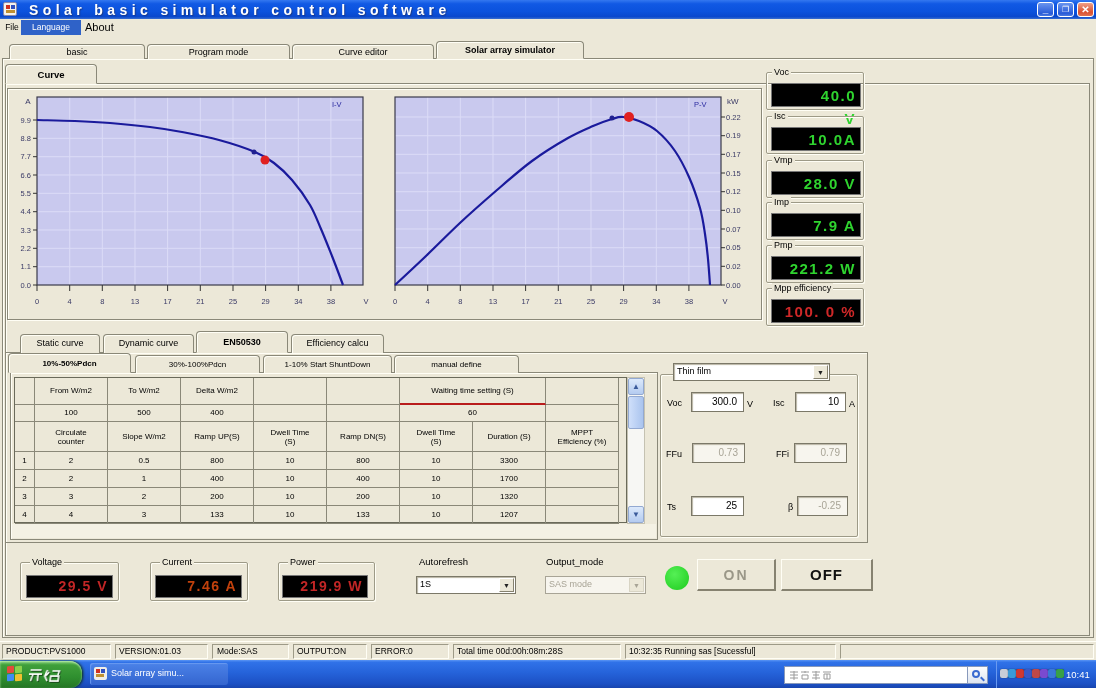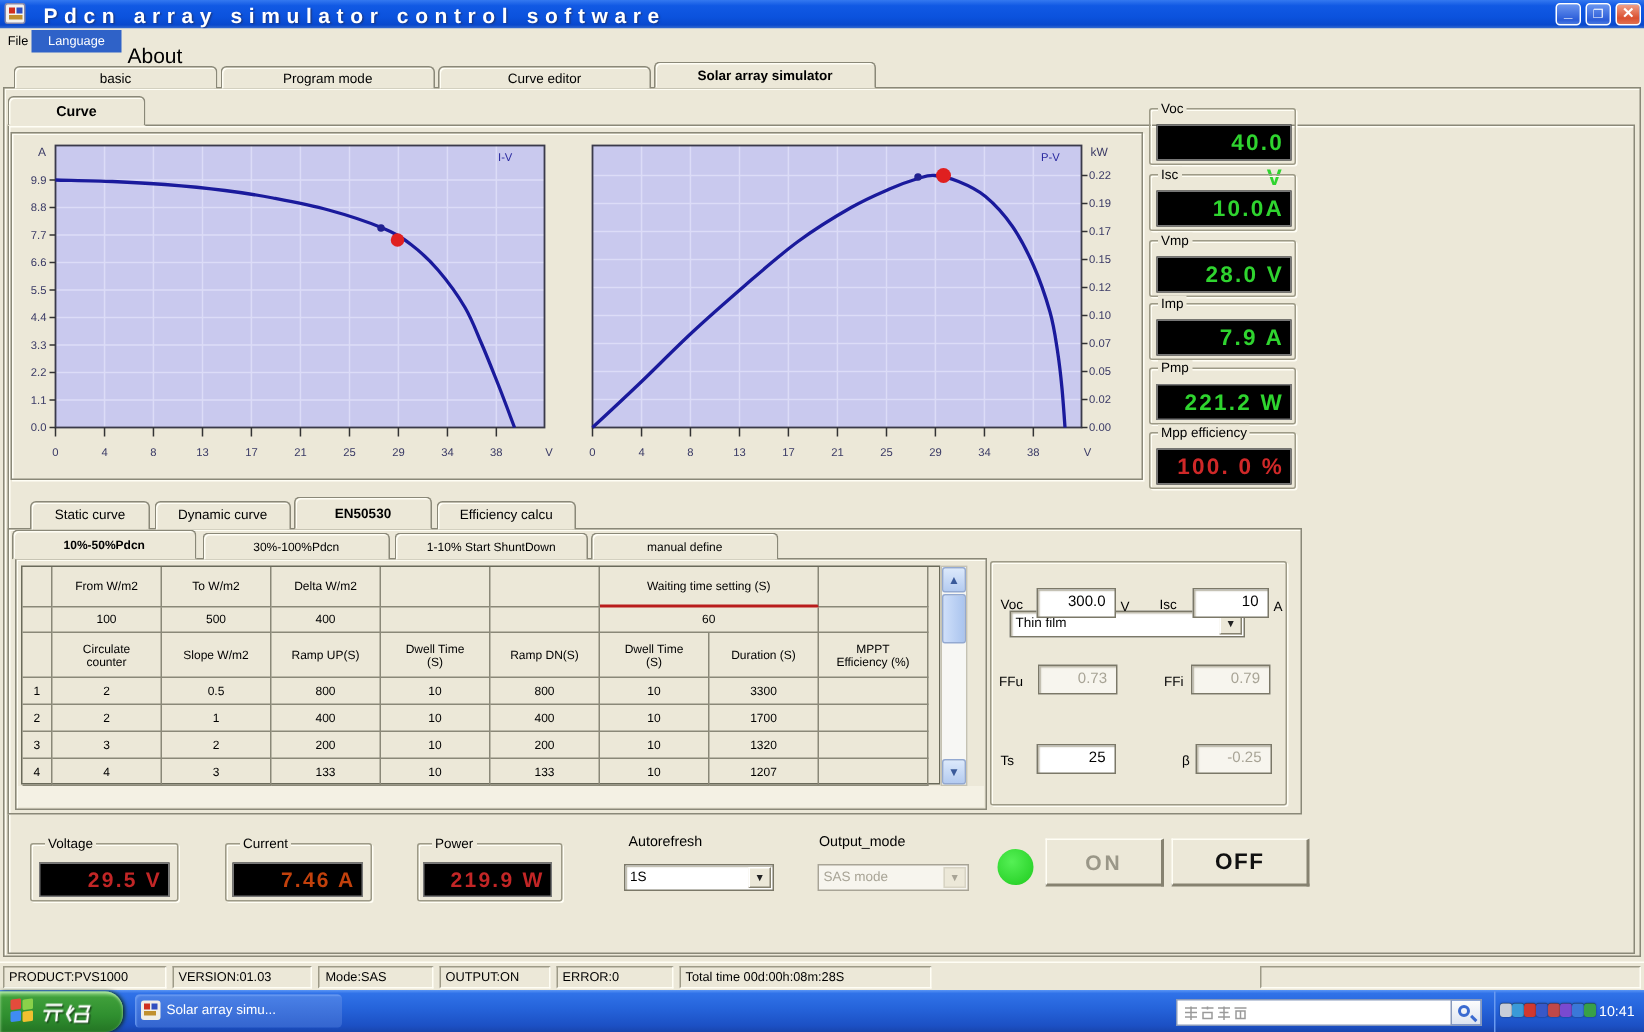--- a/index.html
+++ b/index.html
@@ -13,30 +13,30 @@
 .sunk { border:1px solid; border-color:#9d9a87 #fffef5 #fffef5 #9d9a87; }
 </style></head>
 <body>
 
 <div class="abs" style="left:0;top:0;width:1096px;height:19px;background:linear-gradient(180deg,#3478f0 0%,#1159e4 20%,#0b52dd 60%,#0948cd 88%,#3a6fd0 100%);">
   <div class="abs" style="left:3px;top:2px;width:14px;height:14px;background:#f4f2ee;border:1px solid #88a;border-radius:2px;">
      <div class="abs" style="left:2px;top:2px;width:4px;height:4px;background:#d03020"></div>
      <div class="abs" style="left:7px;top:2px;width:4px;height:4px;background:#3050c0"></div>
      <div class="abs" style="left:2px;top:7px;width:9px;height:3px;background:#c09030"></div>
   </div>
-  <div class="abs" style="left:29px;top:2px;font-size:14px;font-weight:bold;color:#fff;text-shadow:1px 1px 1px #1a3a8a;letter-spacing:4.4px;">Pdcn array simulator control software</div>
+  <div class="abs" style="left:29px;top:2px;font-size:14px;font-weight:bold;color:#fff;text-shadow:1px 1px 1px #1a3a8a;letter-spacing:4.4px;">Solar basic simulator control software</div>
   <div class="abs" style="left:1037px;top:2px;width:17px;height:15px;border-radius:3px;background:linear-gradient(180deg,#6a95ef,#2a5cd8 80%,#4a78e0);border:1px solid #fff;color:#fff;font-size:10px;font-weight:bold;text-align:center;line-height:12px;">_</div>
   <div class="abs" style="left:1057px;top:2px;width:17px;height:15px;border-radius:3px;background:linear-gradient(180deg,#6a95ef,#2a5cd8 80%,#4a78e0);border:1px solid #fff;color:#fff;font-size:8px;text-align:center;line-height:14px;">❐</div>
   <div class="abs" style="left:1077px;top:2px;width:17px;height:15px;border-radius:3px;background:linear-gradient(180deg,#f0a088,#da5030 70%,#e07050);border:1px solid #fff;color:#fff;font-size:10px;font-weight:bold;text-align:center;line-height:14px;">✕</div>
 </div>
 
 <div class="abs" style="left:0;top:19px;width:1096px;height:17px;background:#ece8d8;">
   <div class="abs" style="left:4px;top:1px;width:16px;height:15px;font-size:8.5px;text-align:center;line-height:15px;">File</div>
   <div class="abs" style="left:21px;top:1px;width:60px;height:15px;background:#2f62c8;color:#fff;font-size:8.5px;text-align:center;line-height:15px;">Language</div>
-  <div class="abs" style="left:85px;top:1px;width:26px;height:15px;font-size:14px;text-align:right;line-height:15px;margin-top:10px;">About</div>
+  <div class="abs" style="left:85px;top:1px;width:26px;height:15px;font-size:11px;text-align:right;line-height:15px;">About</div>
 </div>
 
 <div class="abs" style="left:2px;top:58px;width:1092px;height:580px;border:1px solid #8a8878;box-shadow:inset 1px 1px 0 #fffef5;background:#ece8d8;"></div>
 <div class="tab" style="left:9px;top:44px;width:136px;height:15px;font-size:9px;line-height:14px;">basic</div>
 <div class="tab" style="left:147px;top:44px;width:143px;height:15px;font-size:9px;line-height:14px;">Program mode</div>
 <div class="tab" style="left:292px;top:44px;width:142px;height:15px;font-size:9px;line-height:14px;">Curve editor</div>
 <div class="tab" style="left:436px;top:41px;width:148px;height:18px;font-size:9px;font-weight:bold;line-height:17px;border-bottom:1px solid #ece8d8;z-index:5;">Solar array simulator</div>
 <div class="abs" style="left:5px;top:83px;width:1085px;height:553px;border:1px solid #8a8878;box-shadow:inset 1px 1px 0 #fffef5;background:#ece8d8;"></div>
 <div class="tab" style="left:5px;top:64px;width:92px;height:20px;font-size:9.5px;font-weight:bold;line-height:19px;border-bottom:1px solid #ece8d8;z-index:5;">Curve</div>
 <div class="abs" style="left:7px;top:88px;width:755px;height:232px;border:1px solid #8a8878;box-shadow:inset 1px 1px 0 #fffef5, 1px 1px 0 #fffef5;background:#ece8d8;"></div>
@@ -265,21 +265,21 @@
 <div style="position:absolute;left:458px;top:128px;width:73px;height:18px;border-right:1px solid #8a8878;border-bottom:1px solid #8a8878;text-align:center;font-size:8px;line-height:17px;box-sizing:border-box;">1207</div>
 <div style="position:absolute;left:531px;top:128px;width:73px;height:18px;border-right:1px solid #8a8878;border-bottom:1px solid #8a8878;text-align:center;font-size:8px;line-height:17px;box-sizing:border-box;"></div>
 </div>
 <div class="abs" style="left:627px;top:377px;width:18px;height:147px;background:#f7f7f4;border:1px solid #c5c2b2;">
   <div class="abs" style="left:0;top:0;width:16px;height:17px;background:linear-gradient(180deg,#dce9fb,#b4cbf0);border:1px solid #93a9d1;border-radius:2px;color:#3a5a9a;font-size:8px;text-align:center;line-height:16px;">▲</div>
   <div class="abs" style="left:0;top:18px;width:16px;height:33px;background:linear-gradient(90deg,#cfdffa,#aac4ee);border:1px solid #93a9d1;border-radius:2px;"></div>
   <div class="abs" style="left:0;top:128px;width:16px;height:17px;background:linear-gradient(180deg,#dce9fb,#b4cbf0);border:1px solid #93a9d1;border-radius:2px;color:#3a5a9a;font-size:8px;text-align:center;line-height:16px;">▼</div>
 </div>
 <div class="abs" style="left:12px;top:524px;width:644px;height:14px;background:#f4f1e4;"></div>
 <div class="gbox" style="left:660px;top:374px;width:198px;height:163px;"></div>
-<div class="abs" style="left:673px;top:363px;width:157px;height:18px;background:#fff;border:1px solid #7b7868;box-shadow:inset 1px 1px 1px #b8b4a4;margin-top:44px;">
+<div class="abs" style="left:673px;top:363px;width:157px;height:18px;background:#fff;border:1px solid #7b7868;box-shadow:inset 1px 1px 1px #b8b4a4;">
   <div class="abs" style="left:3px;top:2px;font-size:9px;">Thin film</div>
   <div class="abs" style="right:1px;top:1px;width:15px;height:14px;background:#ece8d8;border:1px solid #fff;border-right-color:#868270;border-bottom-color:#868270;text-align:center;font-size:7px;line-height:13px;color:#222;">▼</div>
 </div>
 <div class="abs" style="left:667px;top:398px;font-size:9px;">Voc</div>
 <div class="abs" style="left:691px;top:392px;width:53px;height:20px;background:#fff;border:1px solid #7b7868;box-shadow:inset 1px 1px 1px #b8b4a4;font-size:10px;color:#000;text-align:right;padding:3px 6px 0 0;">300.0</div>
 <div class="abs" style="left:747px;top:399px;font-size:9px;">V</div>
 <div class="abs" style="left:773px;top:398px;font-size:9px;">Isc</div>
 <div class="abs" style="left:795px;top:392px;width:51px;height:20px;background:#fff;border:1px solid #7b7868;box-shadow:inset 1px 1px 1px #b8b4a4;font-size:10px;color:#000;text-align:right;padding:3px 6px 0 0;">10</div>
 <div class="abs" style="left:849px;top:399px;font-size:9px;">A</div>
 <div class="abs" style="left:666px;top:449px;font-size:9px;">FFu</div>
@@ -312,20 +312,21 @@
 <div class="abs" style="left:665px;top:566px;width:24px;height:24px;border-radius:50%;background:radial-gradient(circle at 40% 35%, #55f055, #1ecb1e);"></div>
 <div class="btn3d" style="left:697px;top:559px;width:79px;height:32px;font-size:14px;font-weight:bold;color:#9a9788;line-height:30px;letter-spacing:2px;">ON</div>
 <div class="btn3d" style="left:781px;top:559px;width:92px;height:32px;font-size:15px;font-weight:bold;color:#111;line-height:30px;letter-spacing:1px;">OFF</div>
 <div class="abs" style="left:0;top:641px;width:1096px;height:19px;background:#ece8d8;border-top:1px solid #fffef5;">
 <div class="abs sunk" style="left:2px;top:2px;width:109px;height:15px;font-size:8.5px;line-height:13px;padding-left:3px;white-space:nowrap;overflow:hidden;">PRODUCT:PVS1000</div>
 <div class="abs sunk" style="left:115px;top:2px;width:93px;height:15px;font-size:8.5px;line-height:13px;padding-left:3px;white-space:nowrap;overflow:hidden;">VERSION:01.03</div>
 <div class="abs sunk" style="left:212px;top:2px;width:77px;height:15px;font-size:8.5px;line-height:13px;padding-left:4px;white-space:nowrap;overflow:hidden;">Mode:SAS</div>
 <div class="abs sunk" style="left:293px;top:2px;width:74px;height:15px;font-size:8.5px;line-height:13px;padding-left:3px;white-space:nowrap;overflow:hidden;">OUTPUT:ON</div>
 <div class="abs sunk" style="left:371px;top:2px;width:78px;height:15px;font-size:8.5px;line-height:13px;padding-left:3px;white-space:nowrap;overflow:hidden;">ERROR:0</div>
 <div class="abs sunk" style="left:453px;top:2px;width:168px;height:15px;font-size:8.5px;line-height:13px;padding-left:3px;white-space:nowrap;overflow:hidden;">Total time 00d:00h:08m:28S</div>
+<div class="abs sunk" style="left:625px;top:2px;width:211px;height:15px;font-size:8.5px;line-height:13px;padding-left:3px;white-space:nowrap;overflow:hidden;">10:32:35 Running sas [Sucessful]</div>
 <div class="abs sunk" style="left:840px;top:2px;width:254px;height:15px;font-size:8.5px;line-height:13px;padding-left:3px;white-space:nowrap;overflow:hidden;"></div>
 </div>
 <div class="abs" style="left:0;top:660px;width:1096px;height:28px;background:linear-gradient(180deg,#5a95f5 0%,#3072e8 8%,#2563da 45%,#1c50c4 85%,#1845ae 100%);">
 <div class="abs" style="left:0;top:1px;width:82px;height:27px;border-radius:0 12px 12px 0;background:linear-gradient(180deg,#7fce75 0%,#3f9f3a 15%,#2f8f2f 60%,#247524 100%);box-shadow:inset 0 1px 2px #b7e8a8, 1px 0 3px #0a2a0a;">
   <div class="abs" style="left:7px;top:5px;width:16px;height:16px;">
     <div class="abs" style="left:0;top:0;width:7px;height:7px;background:#e34b3c;border-radius:1px 1px 1px 1px;transform:skewY(-6deg);"></div>
     <div class="abs" style="left:8px;top:0;width:7px;height:7px;background:#8bd14a;border-radius:1px;transform:skewY(-6deg);"></div>
     <div class="abs" style="left:0;top:8px;width:7px;height:7px;background:#3f8cf3;border-radius:1px;transform:skewY(-6deg);"></div>
     <div class="abs" style="left:8px;top:8px;width:7px;height:7px;background:#f0c030;border-radius:1px;transform:skewY(-6deg);"></div>
   </div>

